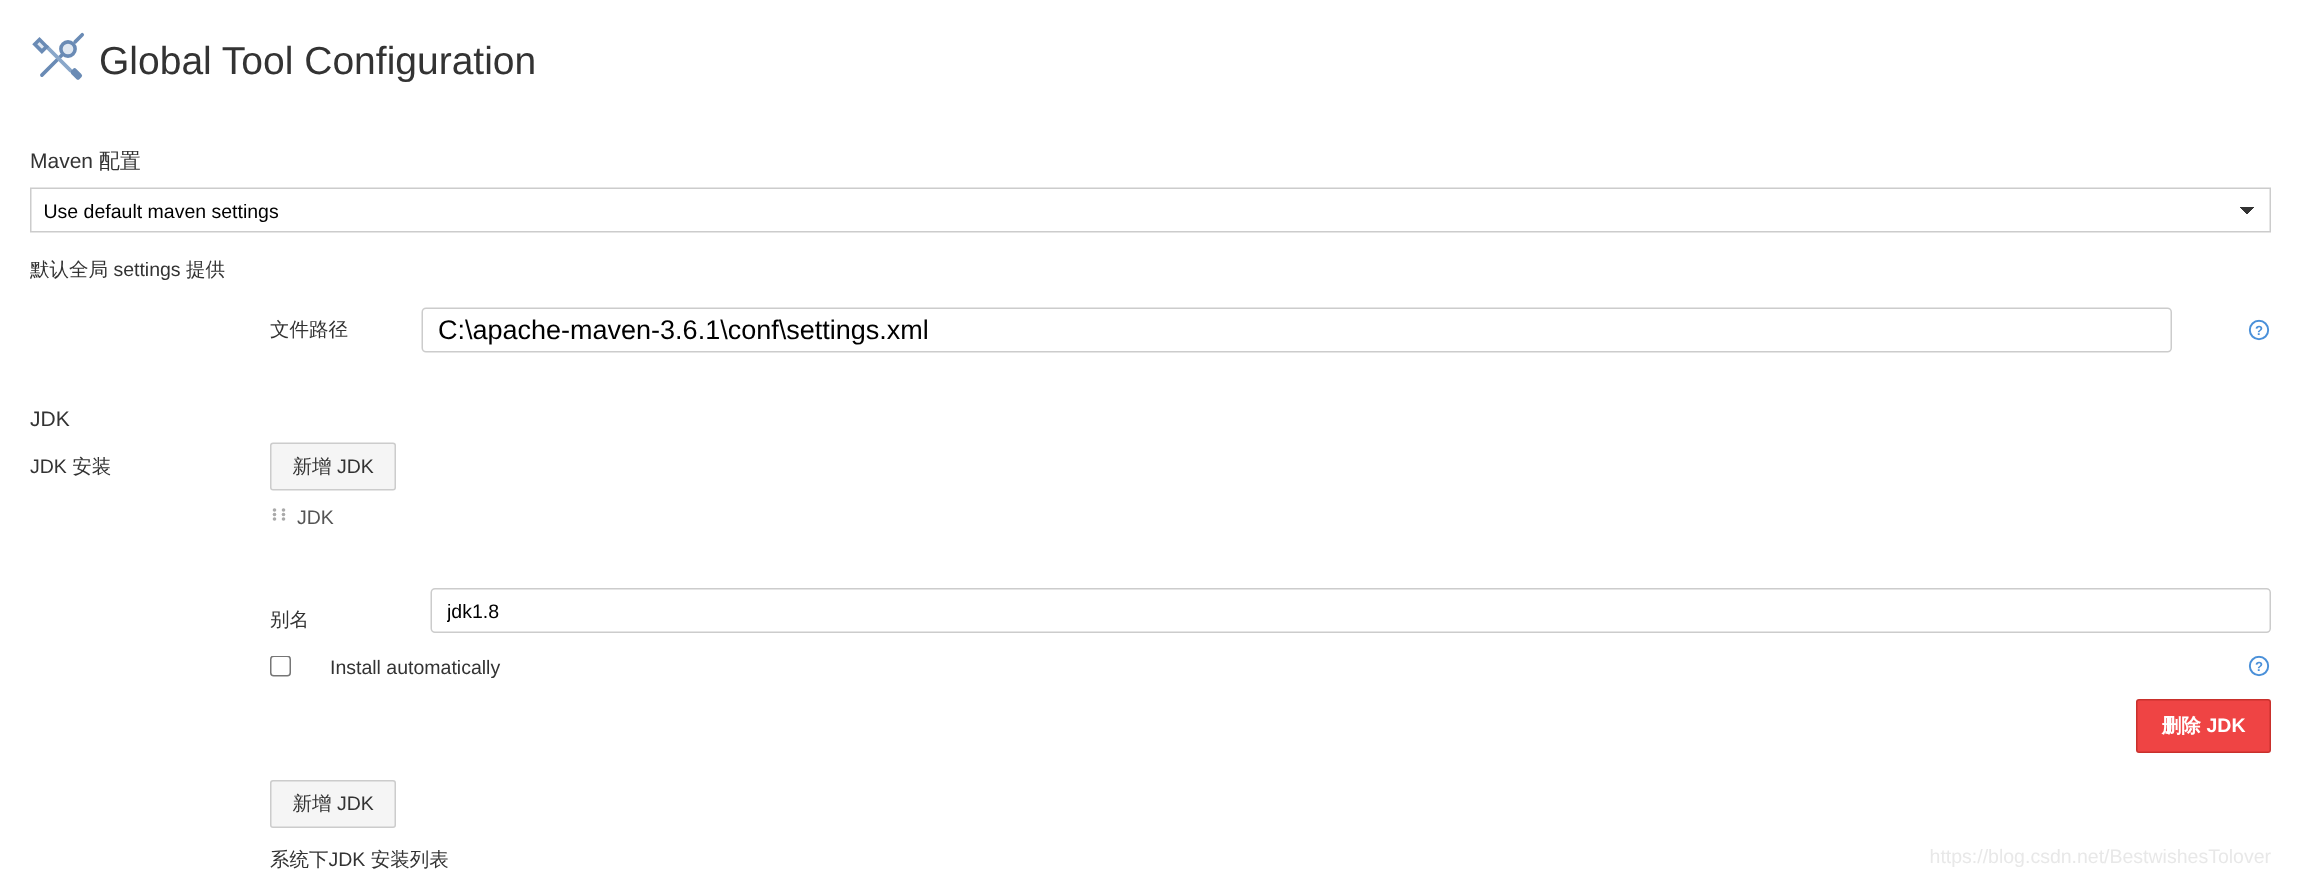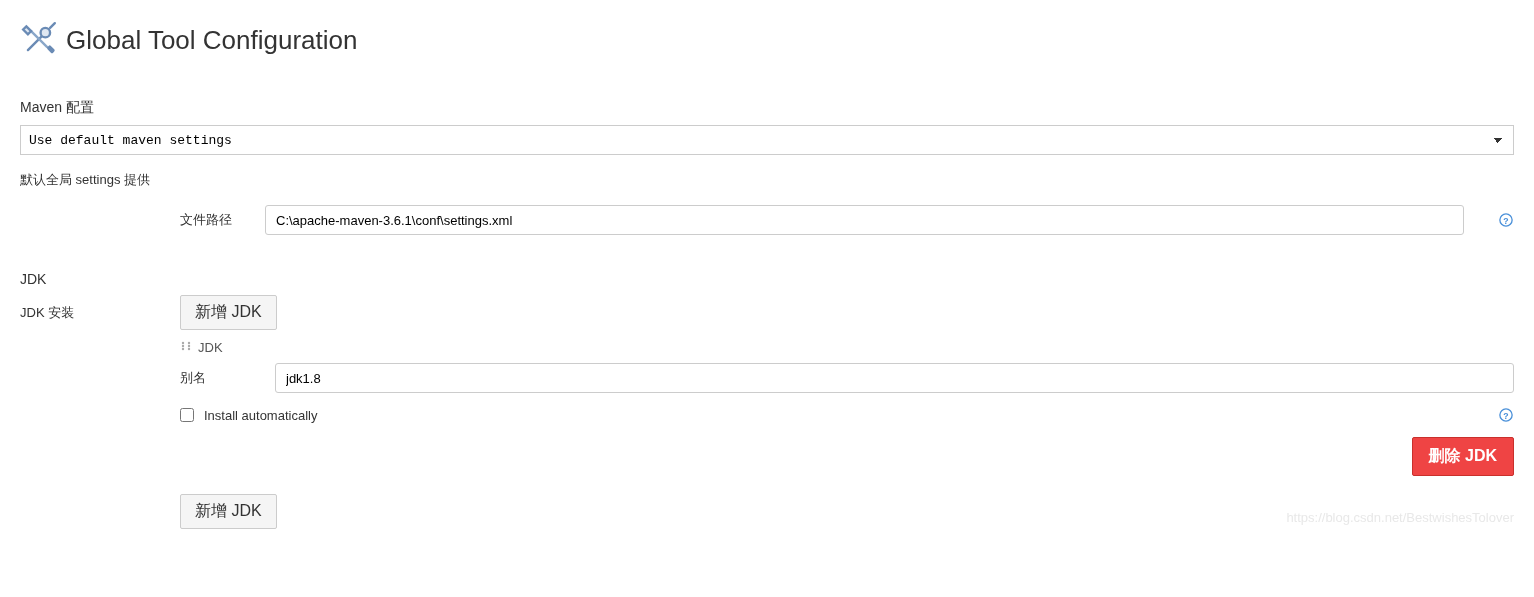--- a/index.html
+++ b/index.html
@@ -48,59 +48,58 @@
       padding: 4px 8px;
       border: 1px solid #ccc;
       background: #fff;
       font-size: 13px;
       appearance: none;
       -webkit-appearance: none;
       background-image: linear-gradient(45deg, transparent 50%, #333 50%), linear-gradient(135deg, #333 50%, transparent 50%);
       background-position: calc(100% - 15px) 12px, calc(100% - 10px) 12px;
       background-size: 5px 5px, 5px 5px;
       background-repeat: no-repeat;
-      font-family: Liberation Mono, monospace;
     }
     .sub-row {
       display: flex;
       align-items: center;
       margin-left: 160px;
       margin-bottom: 10px;
-      gap: 10px;
+      gap: 26px;
     }
     .sub-row .sub-label {
       width: 75px;
       text-align: left;
       color: #333;
     }
     .sub-row input[type="text"] {
       flex: 1;
       height: 30px;
       padding: 4px 10px;
       border: 1px solid #ccc;
       border-radius: 3px;
-      font-size: 13px;
+      font-size: 18px;
       margin-right: 20px;
     }
     .help-icon {
       width: 16px;
       height: 16px;
       display: inline-flex;
       align-items: center;
       justify-content: center;
       color: #4a90d9;
       cursor: pointer;
       margin-left: 4px;
     }
     .help-icon svg { width: 14px; height: 14px; }
     .btn {
       padding: 6px 14px;
       border: 1px solid #ccc;
       background: #f5f5f5;
-      font-size: 16px;
+      font-size: 13px;
       cursor: pointer;
       border-radius: 2px;
       color: #333;
     }
     .btn-danger {
       background: #ef4444;
       border-color: #c9302c;
       color: #fff;
       font-weight: bold;
       padding: 8px 16px;
@@ -111,30 +110,31 @@
     .jdk-entry-header {
       display: flex;
       align-items: center;
       gap: 6px;
       margin: 10px 0 8px 0;
       color: #555;
     }
     .drag-handle svg { width: 12px; height: 12px; }
     .jdk-field-row {
       display: flex;
-      align-items: center;
+      align-items: flex-end;
       margin-bottom: 10px;
+      gap: 12px;
     }
     .jdk-field-label {
       width: 95px;
       text-align: left;
       padding-right: 6px;
       color: #333;
     }
-    .jdk-field-input { flex: 1; }
+    .jdk-field-input { flex: 1; margin-top: 32px; }
     .jdk-field-input input {
       width: 100%;
       height: 30px;
       padding: 4px 10px;
       border: 1px solid #ccc;
       border-radius: 3px;
       font-size: 13px;
     }
     .checkbox-row {
       display: flex;
@@ -239,33 +239,34 @@
 
   <div class="jdk-field-row">
     <div class="jdk-field-label">别名</div>
     <div class="jdk-field-input">
       <input type="text" value="jdk1.8" style="">
     </div>
   </div>
 
 
   <div class="checkbox-row" style="justify-content:space-between;">
-    <div style="display:flex;align-items:center;gap:10px;">
+    <div style="display:flex;align-items:center;gap:26px;">
       <input type="checkbox" style="">
       <span>Install automatically</span>
     </div>
     <span class="help-icon">
       <svg viewBox="0 0 16 16">
           <circle cx="8" cy="8" r="7" fill="none" stroke="#4a90d9" stroke-width="1.5"></circle>
           <text x="8" y="12" text-anchor="middle" font-size="10" fill="#4a90d9" font-weight="bold">?</text>
         </svg>
     </span>
   </div>
 
   <div class="delete-row">
     <button class="btn btn-danger">删除 JDK</button>
   </div>
 
   <button class="btn">新增 JDK</button>
 
+  <div class="footer-note">系统下JDK 安装列表</div>
 </div>
 
 <div class="watermark">https://blog.csdn.net/BestwishesTolover</div>
 
 </body></html>

